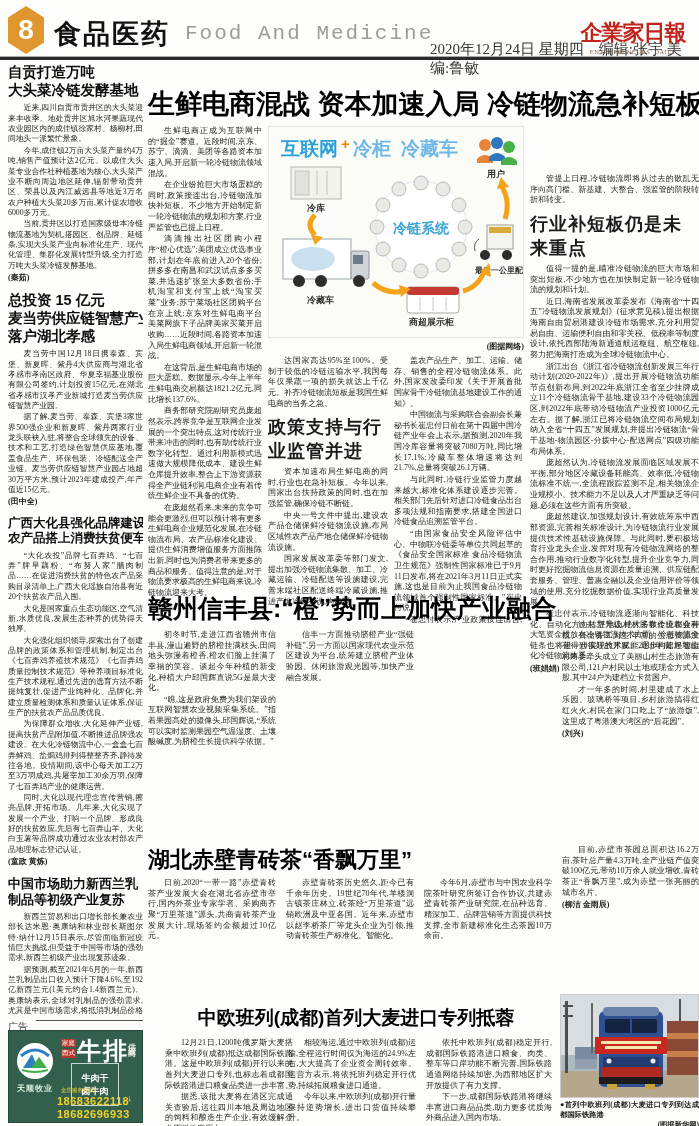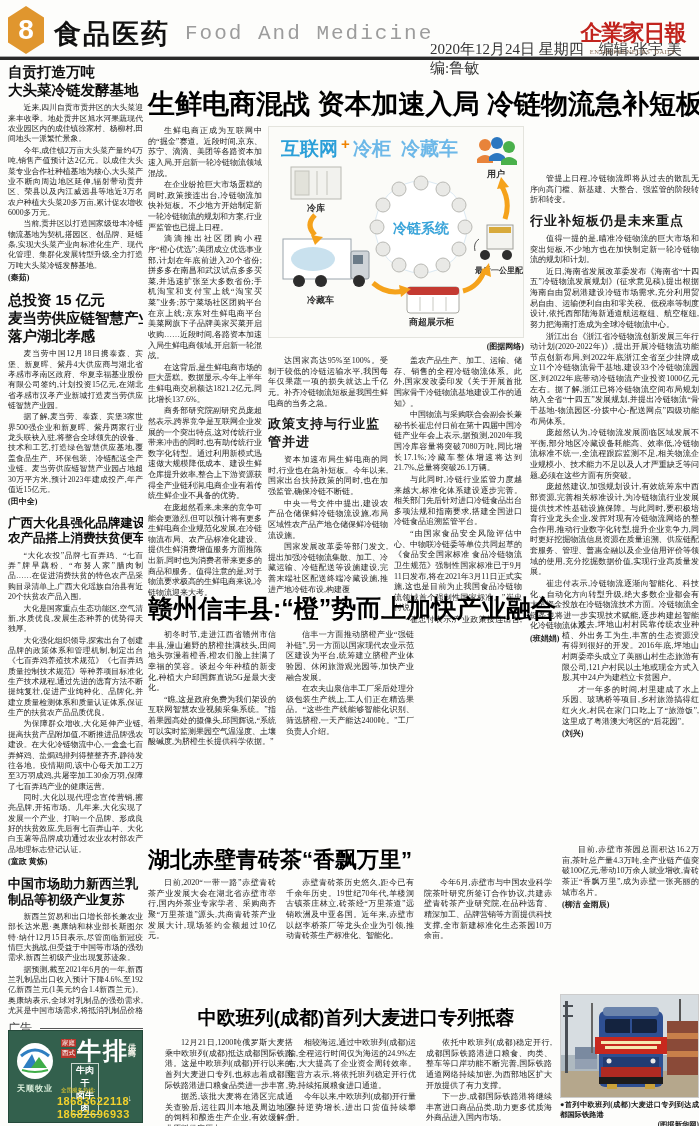--- a/index.html
+++ b/index.html
@@ -20,46 +20,46 @@
   .dateline { position:absolute; left:430px; top:40px; font-size:15px; color:#333; }
   .masthead { position:absolute; right:6px; top:18px; width:120px; text-align:center; }
   .masthead .cn { font-family:"Liberation Serif",serif; font-weight:900; font-size:22px;
                   color:#c1231d; letter-spacing:-1px; white-space:nowrap; }
   .masthead .en { font-size:6.5px; color:#8a6f5a; letter-spacing:.5px; white-space:nowrap; }
   .hd-rule { position:absolute; left:0; top:56px; width:699px; border-top:1px solid #aaa;
              border-bottom:3px solid #2a2a2a; height:3px; }
   
   .p { font-size:8px; line-height:1.33; text-align:justify; text-indent:2em; margin-bottom:1px; }
   .byline { text-align:left; font-weight:bold; font-size:8px; padding-right:4px; }
-  .subhead { font-family:"Liberation Sans",sans-serif; font-weight:bold; font-size:13px;
+  .subhead { font-family:"Liberation Sans",sans-serif; font-weight:bold; font-size:18px;
              margin:6px 0 4px; letter-spacing:1px; }
   .col { position:absolute; overflow:hidden; }
   
   .leftcol { position:absolute; left:8px; top:64px; width:135px; height:952px; overflow:hidden; }
   .l-art { margin-bottom:9px; }
   .ltitle { font-family:"Liberation Sans",sans-serif; font-weight:900; color:#0d0d0d;
             line-height:1.22; margin-bottom:4px; }
   .ltitle div { white-space:nowrap; }
   .t15 { font-size:14.5px; } .t13 { font-size:12.5px; } .t13b { font-size:13px; }
   .leftcol .p { font-size:7.8px; }
   
   .ad-label-row { position:absolute; left:8px; top:1020px; width:135px; display:flex;
-                  align-items:center; gap:8px; font-size:12px; color:#444; }
+                  align-items:flex-start; gap:8px; font-size:10px; color:#444; }
   .ad-label-row .line { flex:1; border-top:1px solid #555; }
   .adbox { position:absolute; left:8px; top:1030px; width:135px; height:93px;
            background:#33604d; border:1px solid #24493a; overflow:hidden; }
   .ad-logo { position:absolute; left:6px; top:10px; }
   .ad-brand { position:absolute; left:4px; top:52px; width:44px; text-align:center;
               color:#d8ecd9; font-size:8px; font-weight:bold; letter-spacing:1px; }
   .ad-tags { position:absolute; left:52px; top:8px; display:flex; flex-direction:column; gap:2px; }
   .ad-tags span { background:#b8352b; color:#fff; font-size:6.5px; padding:0 1px; line-height:1.3; }
   .ad-big { position:absolute; left:68px; top:4px; color:#fff; font-family:"Liberation Sans",sans-serif;
             font-weight:900; font-size:24px; letter-spacing:2px; }
   .ad-mid { position:absolute; left:62px; top:32px; color:#fff; font-weight:bold; font-size:9px;
-            border:1px solid #c9d8cf; padding:0 3px; line-height:1.4; width:28px; text-align:center; }
+            border:1px solid #c9d8cf; padding:8px 3px; line-height:1.4; width:48px; text-align:center; }
   .ad-sup { position:absolute; right:6px; top:6px; color:#efefe6; font-size:8px; font-weight:bold;
             writing-mode:vertical-rl; letter-spacing:2px; height:58px; }
   .ad-arrow { position:absolute; right:10px; top:62px; color:#efefe6; font-size:9px; }
   .ad-hot { position:absolute; left:52px; top:56px; color:#f2d12c; font-size:5.5px; }
   .ad-phone { position:absolute; left:48px; top:64px; color:#f2d12c; font-weight:900;
               font-family:"Liberation Sans",sans-serif; font-size:11px; line-height:1.15; letter-spacing:.5px; }
   
   .main-headline { position:absolute; left:148px; top:86px; width:551px; text-align:center;
                    font-family:"Liberation Sans",sans-serif; font-weight:900; font-size:27px;
                    letter-spacing:0; white-space:nowrap; color:#000; }
@@ -331,21 +331,20 @@
   <h2 class="gz-headline">赣州信丰县:“橙”势而上加快产业融合</h2>
   <div class="col" style="left:148px;top:630px;width:128px;height:210px;">
     <div>
         <p class="p">初冬时节,走进江西省赣州市信丰县,漫山遍野的脐橙挂满枝头,田间地头弥漫着橙香,橙农们脸上挂满了幸福的笑容。谈起今年种植的新变化,种植大户邱国辉直说5G是最大变化。</p>
         <p class="p">“瞧,这是政府免费为我们架设的互联网智慧农业视频采集系统。”指着果园高处的摄像头,邱国辉说,“系统可以实时监测果园空气温湿度、土壤酸碱度,为脐橙生长提供科学依据。”</p>
       </div>
   </div>
   <div class="col" style="left:286px;top:630px;width:128px;height:210px;">
     <div>
         <p class="p">信丰一方面推动脐橙产业“强链补链”,另一方面以国家现代农业示范区建设为平台,统筹建立脐橙产业体验园、休闲旅游观光园等,加快产业融合发展。</p>
-        <p class="p">在农夫山泉信丰工厂采后处理分级包装生产线上,工人们正在精选果品。“这些生产线能够智能化识别、筛选脐橙,一天产能达2400吨。”工厂负责人介绍。</p>
       </div>
   </div>
   <div class="col" style="left:562px;top:620px;width:137px;height:236px;">
     <div>
         <p class="p">过去,坪地山村村民靠传统农业种植、外出务工为生,丰富的生态资源没有得到很好的开发。2016年底,坪地山村两委牵头成立了美丽山村生态旅游有限公司,121户村民以土地或现金方式入股,其中24户为建档立卡贫困户。</p>
         <p class="p">才一年多的时间,村里建成了水上乐园、玻璃桥等项目,乡村旅游搞得红红火火,村民在家门口吃上了“旅游饭”,这里成了粤港澳大湾区的“后花园”。</p>
       </div>
     <div class="byline">(刘兴)</div>
   </div>
 

